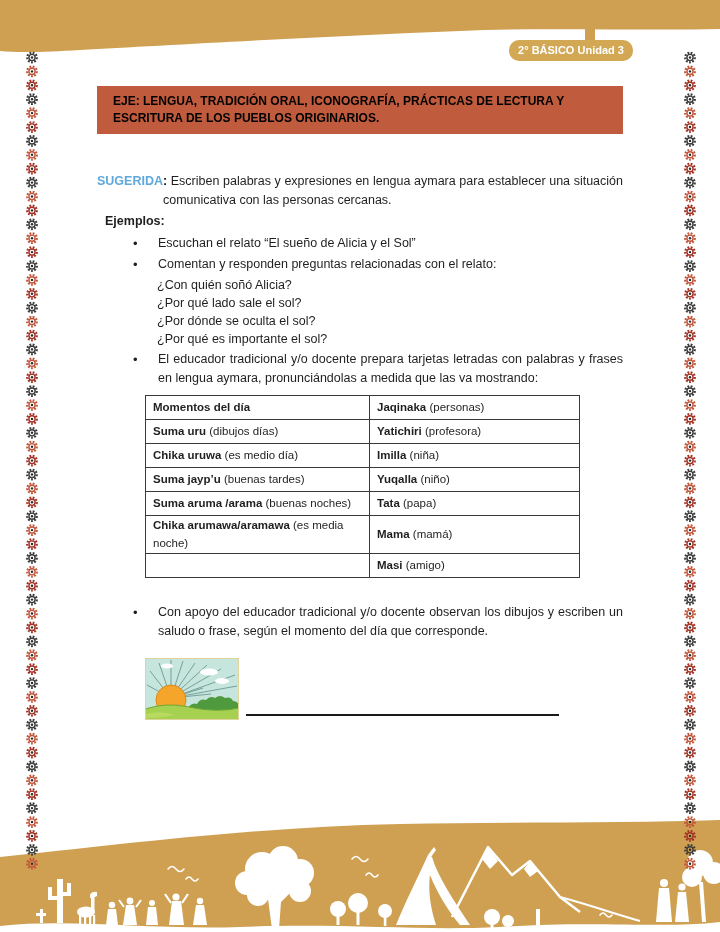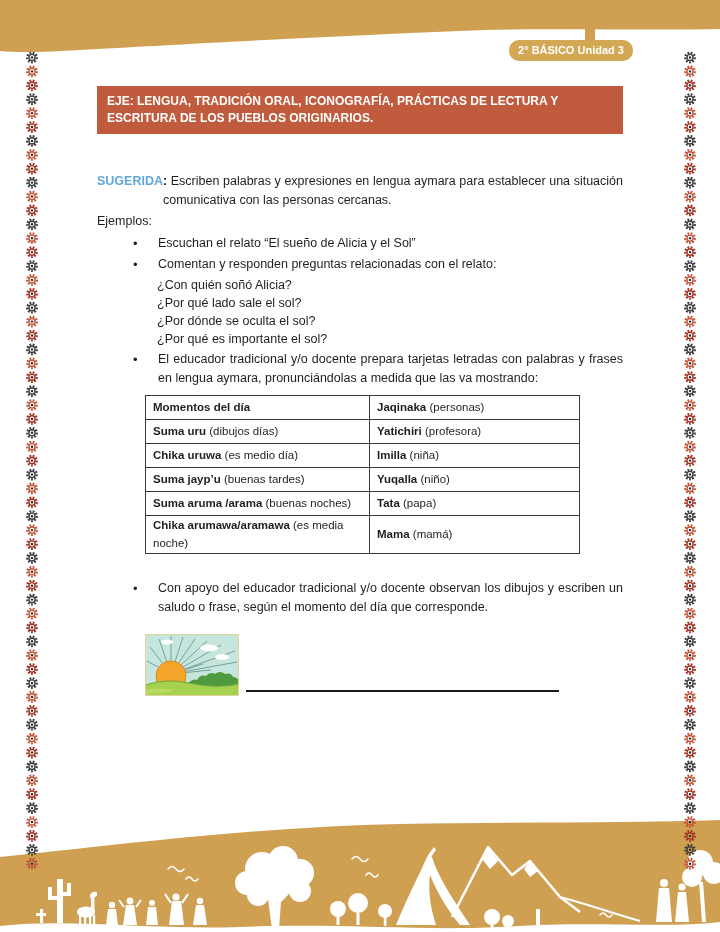--- a/index.html
+++ b/index.html
@@ -18,28 +18,28 @@
   
   .chain{position:absolute;top:50px;width:16px;height:830px;z-index:3;}
   .chain.left{left:24px;}
   .chain.right{left:682px;}
   
   .footer-art{position:absolute;left:0;bottom:0;width:720px;height:115px;}
   
   .content{position:absolute;left:97px;top:86px;width:526px;font-size:12.5px;line-height:1.5;}
   .page-title{font-size:14px;font-weight:700;text-align:center;margin:4px 0 16px;color:#111;}
   .eje-banner{
-    background:var(--terracotta);color:#ffffff;font-weight:700;font-size:12px;
-    line-height:1.42;padding:7px 10px;margin-bottom:38px;
+    background:var(--terracotta);color:#000000;font-weight:700;font-size:12px;
+    line-height:1.42;padding:7px 16px;margin-bottom:38px;
   }
   .contexto{color:var(--heading-blue);font-weight:700;font-size:12.5px;margin:0 0 19px;}
   .activity{text-align:justify;padding-left:66px;text-indent:-66px;margin:0;}
   .activity .lbl{color:var(--activity-blue);font-weight:700;}
   .activity .colon{font-weight:700;color:#111;}
-  .ejemplos{margin:2px 0 4px;}
+  .ejemplos{margin:2px 8px 4px;font-weight:bold;}
   .li{position:relative;padding-left:61px;text-align:justify;margin:2px 0;}
   .li::before{content:"\2022";position:absolute;left:36px;font-size:13px;}
   .question{margin-left:60px;line-height:1.44;}
   table.vocab{border-collapse:collapse;margin:8px 0 0 48px;}
   table.vocab td{border:1px solid #3a3a3a;height:21px;padding:1px 7px;font-size:11.5px;vertical-align:middle;margin-top:9px;}
   td.c1{width:209px;}
   td.c2{width:195px;}
   .term{font-weight:700;}
   .b4{margin-top:25px;}
   .img-row{display:flex;align-items:flex-end;margin:18px 0 0 48px;}
@@ -331,20 +331,24 @@
         <td class="c2"><span class="term">Yuqalla</span> <span class="gloss">(niño)</span></td>
       </tr>
       <tr>
         <td class="c1"><span class="term">Suma aruma /arama</span> <span class="gloss">(buenas noches)</span></td>
         <td class="c2"><span class="term">Tata</span> <span class="gloss">(papa)</span></td>
       </tr>
       <tr>
         <td class="c1"><span class="term">Chika arumawa/aramawa</span> <span class="gloss">(es media noche)</span></td>
         <td class="c2"><span class="term">Mama</span> <span class="gloss">(mamá)</span></td>
       </tr>
+      <tr>
+        <td class="c1"><span class="term"></span> <span class="gloss"></span></td>
+        <td class="c2"><span class="term">Masi</span> <span class="gloss">(amigo)</span></td>
+      </tr>
     </tbody>
   </table>
 
   <div class="li b4">Con apoyo del educador tradicional y/o docente observan los dibujos y escriben un saludo o frase, según el momento del día que corresponde.</div>
 
   <div class="img-row">
     <svg width="94" height="62" viewBox="0 0 94 62">
       <rect x="0" y="0" width="94" height="62" fill="#c6e5dc"></rect>
       <g stroke="#6a9a93" stroke-width="0.9">
         <path d="M26 40 L26 2"></path>

